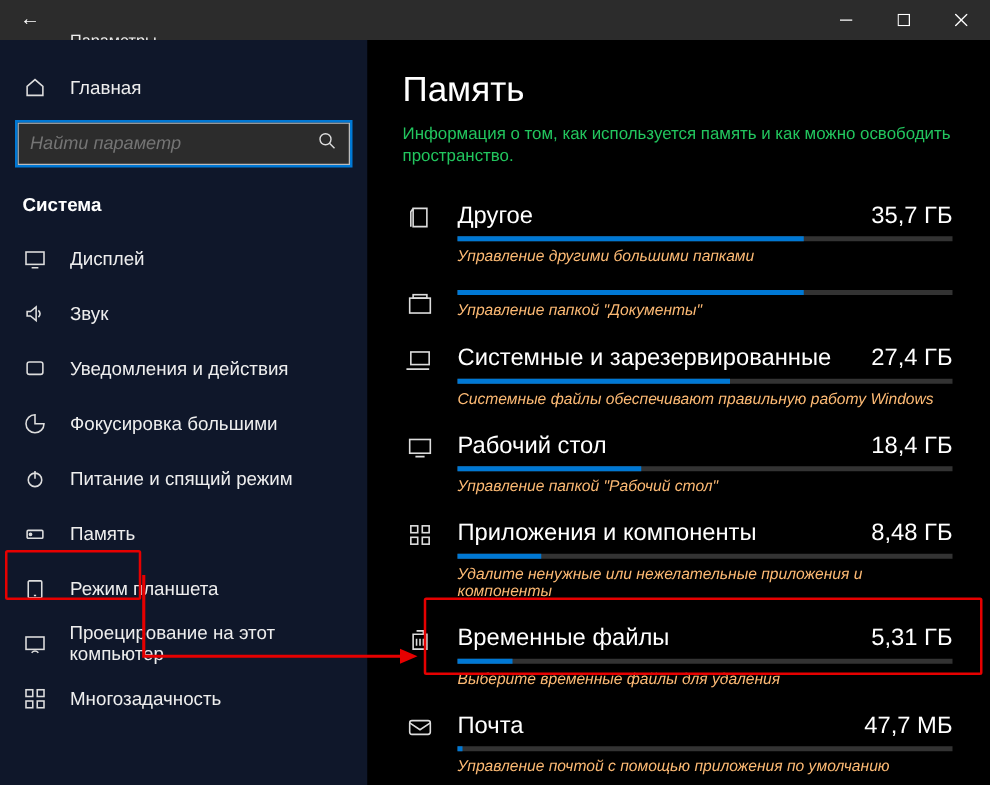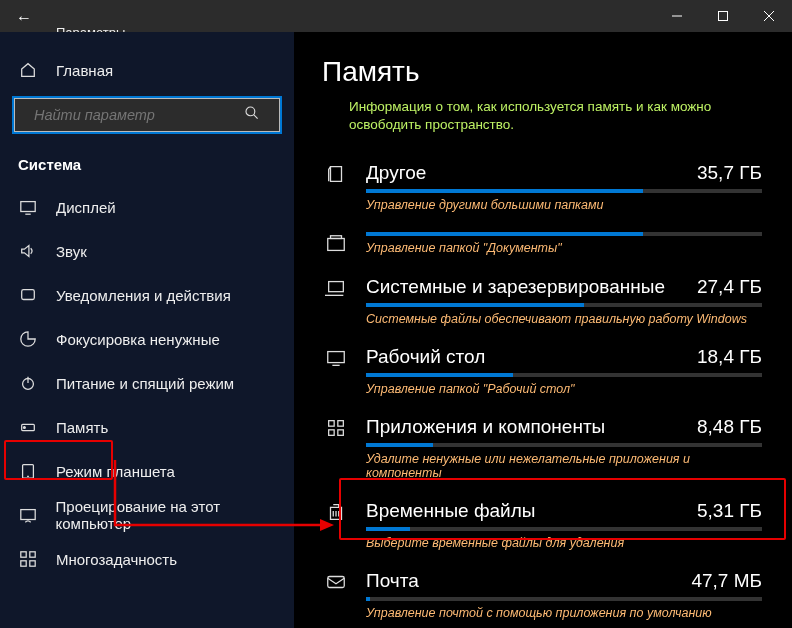--- a/index.html
+++ b/index.html
@@ -43,36 +43,36 @@
   width: 20px; height: 20px; margin-right: 18px;
   display: flex; align-items: center; justify-content: center;
 }
 .search-wrap { padding: 6px 14px 14px 14px; }
 .search-box {
   height: 34px;
   border: 1px solid #bbb;
   outline: 2px solid #0078d4;
   display: flex; align-items: center;
   background: #2c2c2c;
-  padding: 0 19px;
+  padding: 0 9px;
 }
 .search-box input {
   flex: 1; background: transparent; border: none; outline: none;
   color: #ccc; font-size: 14.5px; font-style: italic;
 }
 .section-label { padding: 10px 18px 12px; font-size: 15px; font-weight: 600; color: #fff; }
 .content {
   flex: 1;
   background: #000;
   padding: 24px 28px 0 28px;
   position: relative;
   overflow: hidden;
 }
 .page-title { font-size: 28px; font-weight: 400; margin-bottom: 10px; }
-.page-sub { font-size: 13.5px; color: #bef264; margin-bottom: 18px; line-height: 1.35; margin-left: 27px; }
+.page-sub { font-size: 13.5px; color: #22c55e; margin-bottom: 18px; line-height: 1.35; }
 .storage-item {
   display: flex;
   padding: 10px 2px;
   cursor: pointer;
 }
 .storage-item .icon {
   width: 24px; height: 24px; margin-right: 18px; margin-top: 0;
   display: flex; align-items: center; justify-content: center;
   flex-shrink: 0;
 }
@@ -165,21 +165,21 @@
           </svg>
         </span>
       <span>Уведомления и действия</span>
     </div>
     <div class="nav-item">
       <span class="icon">
           <svg width="18" height="18" viewBox="0 0 20 20">
             <path d="M10 2 A8 8 0 1 0 18 10 H10 Z"></path>
           </svg>
         </span>
-      <span>Фокусировка ненужные</span>
+      <span>Фокусировка большими</span>
     </div>
     <div class="nav-item">
       <span class="icon">
           <svg width="18" height="18" viewBox="0 0 20 20">
             <circle cx="10" cy="11" r="6"></circle>
             <line x1="10" y1="3" x2="10" y2="10"></line>
           </svg>
         </span>
       <span>Питание и спящий режим</span>
     </div>

